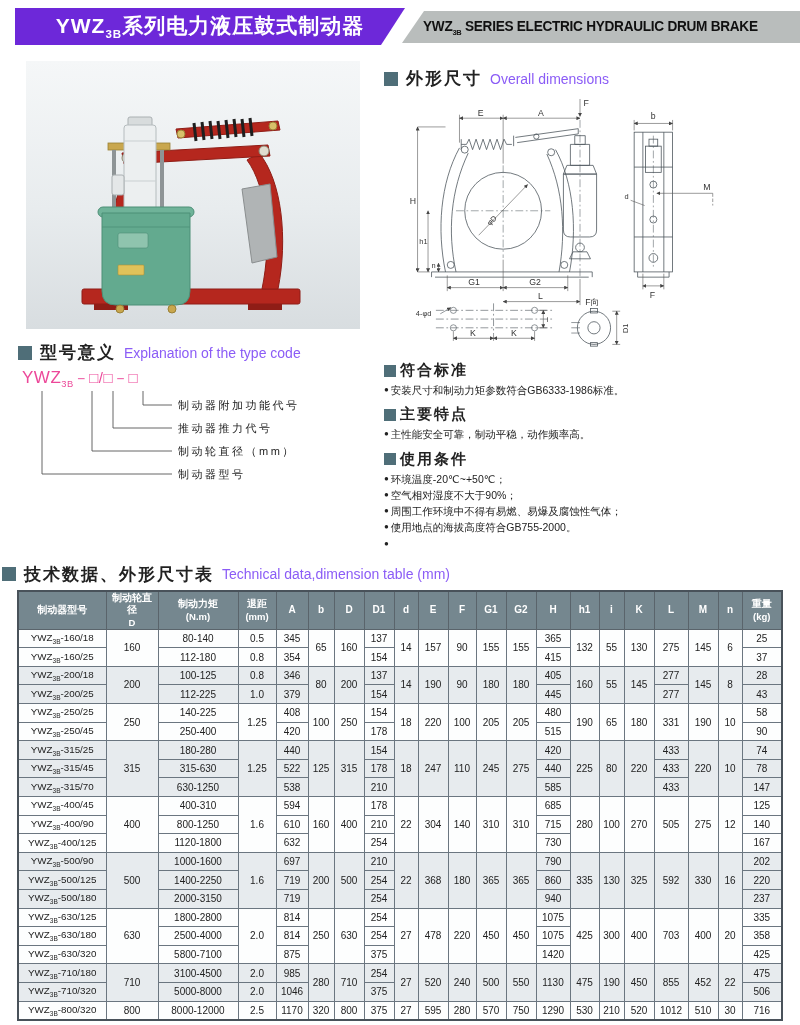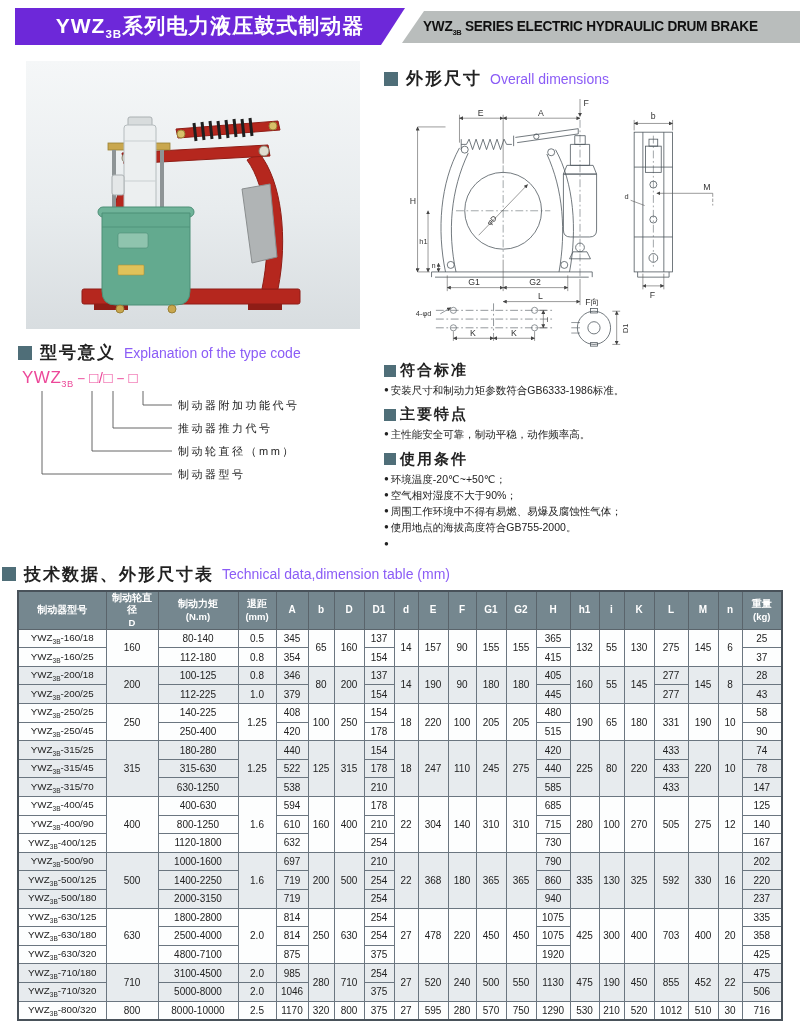--- a/index.html
+++ b/index.html
@@ -580,21 +580,21 @@
             <td>630-1250</td>
             <td>538</td>
             <td>210</td>
             <td>585</td>
             <td>433</td>
             <td>147</td>
           </tr>
           <tr class="gstart">
             <td class="model"><span>YWZ</span><sub>3B</sub><span>-400/45</span></td>
             <td rowspan="3">400</td>
-            <td>400-630</td>
+            <td>400-310</td>
             <td rowspan="3">1.6</td>
             <td>594</td>
             <td rowspan="3">160</td>
             <td rowspan="3">400</td>
             <td>178</td>
             <td rowspan="3">22</td>
             <td rowspan="3">304</td>
             <td rowspan="3">140</td>
             <td rowspan="3">310</td>
             <td rowspan="3">310</td>
@@ -688,24 +688,24 @@
           <tr>
             <td class="model"><span>YWZ</span><sub>3B</sub><span>-630/180</span></td>
             <td>2500-4000</td>
             <td>814</td>
             <td>254</td>
             <td>1075</td>
             <td>358</td>
           </tr>
           <tr>
             <td class="model"><span>YWZ</span><sub>3B</sub><span>-630/320</span></td>
-            <td>4800-7100</td>
+            <td>5800-7100</td>
             <td>875</td>
             <td>375</td>
-            <td>1920</td>
+            <td>1420</td>
             <td>425</td>
           </tr>
           <tr class="shaded gstart">
             <td class="model"><span>YWZ</span><sub>3B</sub><span>-710/180</span></td>
             <td rowspan="2">710</td>
             <td>3100-4500</td>
             <td>2.0</td>
             <td>985</td>
             <td rowspan="2">280</td>
             <td rowspan="2">710</td>
@@ -728,21 +728,21 @@
             <td class="model"><span>YWZ</span><sub>3B</sub><span>-710/320</span></td>
             <td>5000-8000</td>
             <td>2.0</td>
             <td>1046</td>
             <td>375</td>
             <td>506</td>
           </tr>
           <tr class="gstart">
             <td class="model"><span>YWZ</span><sub>3B</sub><span>-800/320</span></td>
             <td>800</td>
-            <td>8000-10000</td>
+            <td>8000-12000</td>
             <td>2.5</td>
             <td>1170</td>
             <td>320</td>
             <td>800</td>
             <td>375</td>
             <td>27</td>
             <td>595</td>
             <td>280</td>
             <td>570</td>
             <td>750</td>

